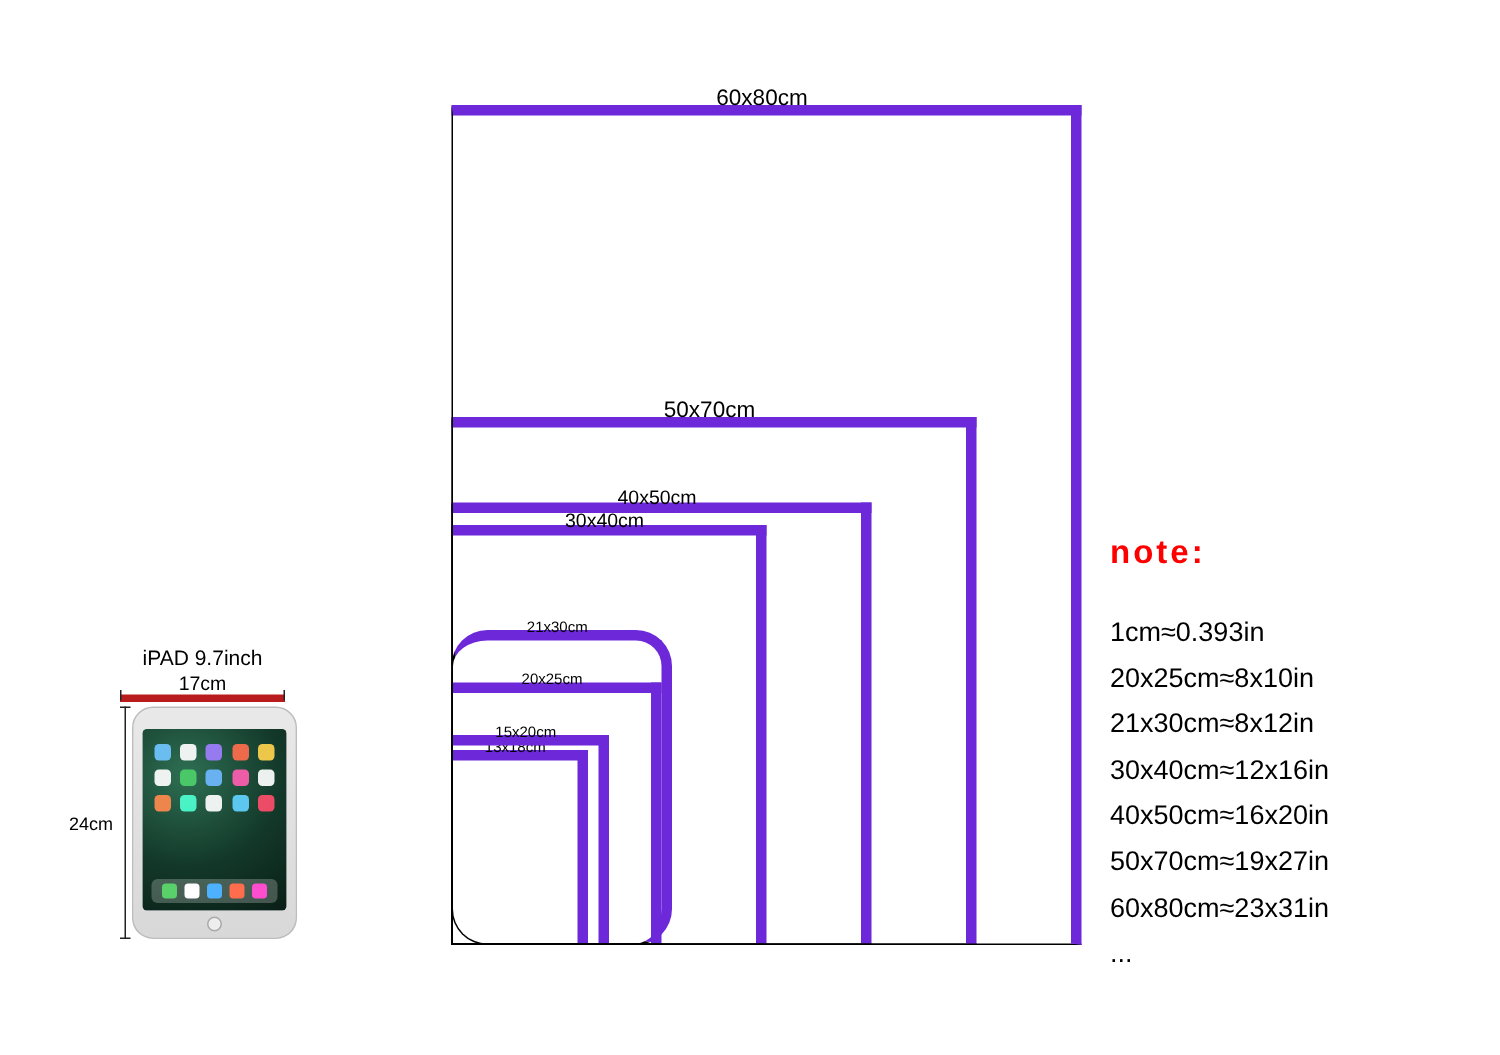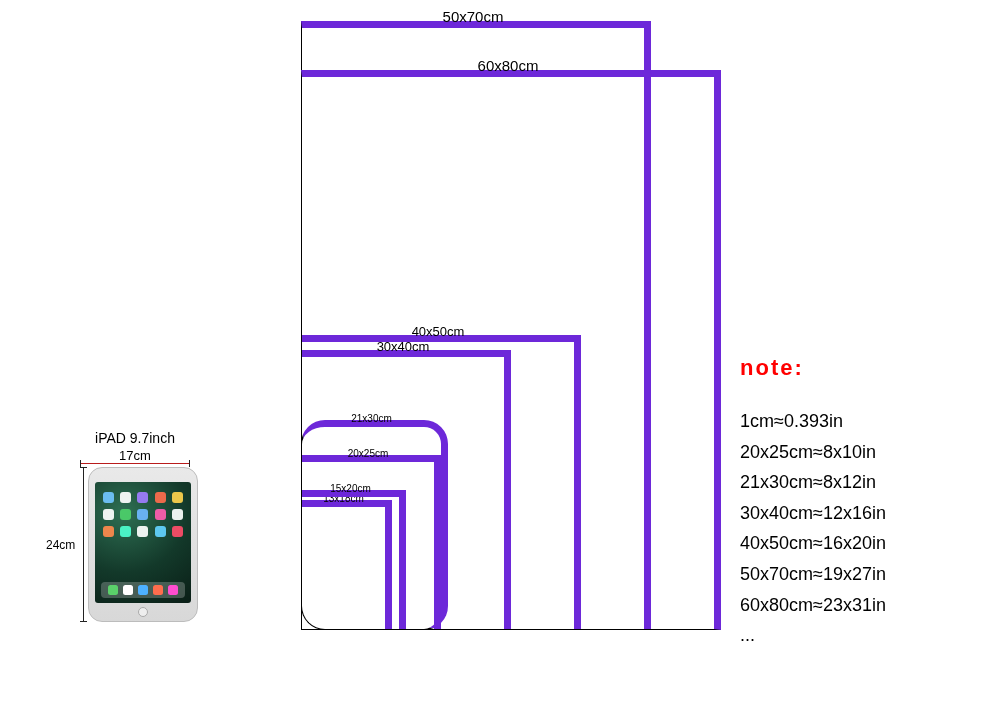--- a/index.html
+++ b/index.html
@@ -26,21 +26,21 @@
   .ipad-title {
     text-align: center;
     font-size: 14px;
     color: #000;
     margin-bottom: 2px;
   }
   .ipad-top-dim {
     text-align: center;
     font-size: 13px;
     color: #000;
-    border-bottom: 1px solid #b91c1c;
+    border-bottom: 5px solid #b91c1c;
     width: 110px;
     margin: 0 auto 3px auto;
     position: relative;
   }
   .ipad-top-dim::before,
   .ipad-top-dim::after {
     content: "";
     position: absolute;
     bottom: -4px;
     width: 1px; height: 7px;
@@ -272,21 +272,21 @@
       </div>
       <div class="rect sm" style="width: 147px; height: 210px; border-radius: 24px;">
         <div class="lbl">21x30cm</div>
       </div>
       <div class="rect md" style="width: 210px; height: 280px;">
         <div class="lbl">30x40cm</div>
       </div>
       <div class="rect md" style="width: 280px; height: 295px; padding-left: 28px;">
         <div class="lbl">40x50cm</div>
       </div>
-      <div class="rect lg" style="width: 350px; height: 609px;">
+      <div class="rect lg" style="width: 350px; height: 352px;">
         <div class="lbl">50x70cm</div>
       </div>
       <div class="rect lg" style="width: 420px; height: 560px;">
         <div class="lbl">60x80cm</div>
       </div>
     </div>
 
   <div class="note">
     <div class="note-title">note:</div>
     <div id="note-lines">

